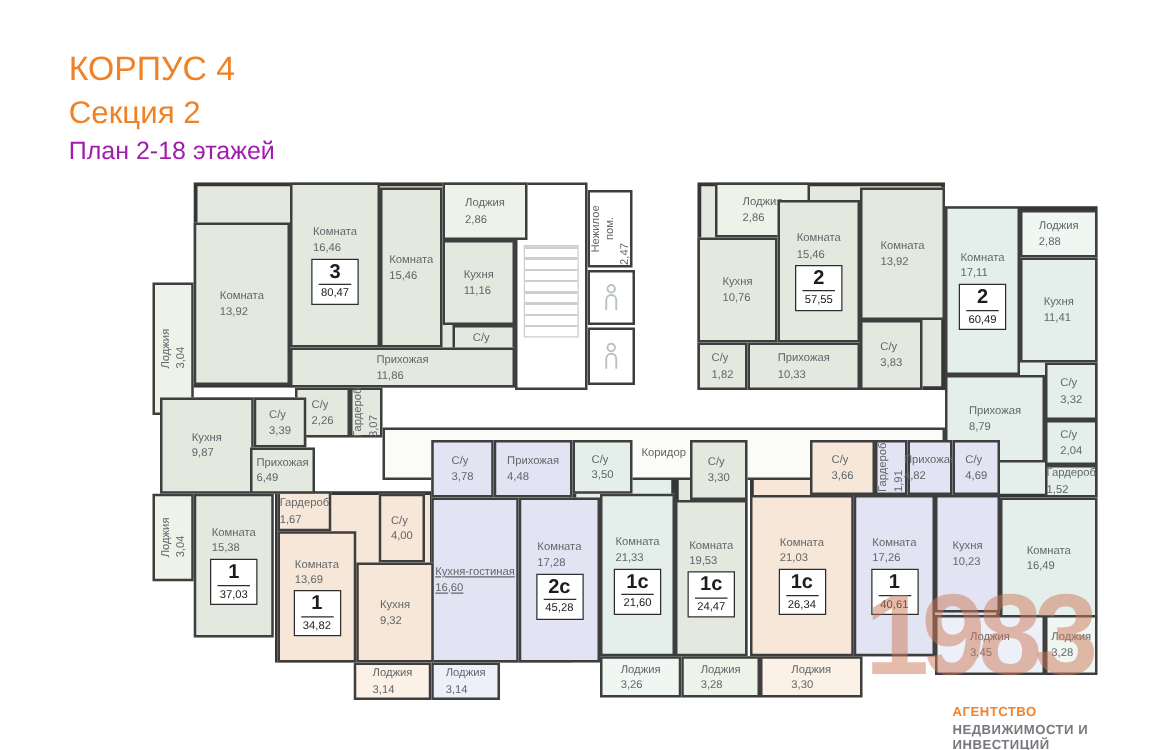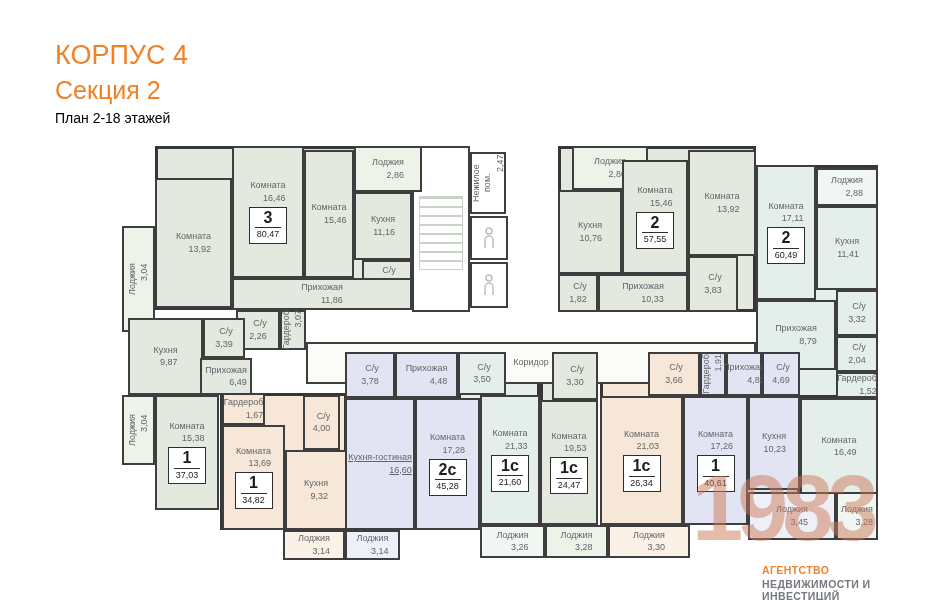--- a/index.html
+++ b/index.html
@@ -3,31 +3,31 @@
 <meta charset="utf-8">
 <style>
   html,body{margin:0;padding:0}
   body{
     width:941px;height:600px;position:relative;overflow:hidden;
     background:#ffffff;font-family:"Liberation Sans",sans-serif;
   }
   .hdr{position:absolute;left:55px;font-weight:normal;white-space:nowrap}
   #t1{top:40px;font-size:27px;color:#f08226}
   #t2{top:76px;font-size:25px;color:#f08226}
-  #t3{top:110px;font-size:14px;color:#000000}
+  #t3{top:110px;font-size:20px;color:#a21caf}
 
   #plan{position:absolute;left:0;top:0;width:941px;height:600px}
 
   .room{
     position:absolute;box-sizing:border-box;border:2px solid #3e3e3e;
     display:flex;flex-direction:column;align-items:center;justify-content:center;
     text-align:center;color:#626669;font-size:9px;line-height:1.25;
   }
   .base{border:3px solid #363636}
-  .lab{display:flex;flex-direction:column;align-items:flex-end;gap:1px}
+  .lab{display:flex;flex-direction:column;align-items:flex-start;gap:1px}
   .vlab{writing-mode:vertical-rl;transform:rotate(180deg)}
   .vlab span{display:block}
   .badge{
     background:#fff;border:1.5px solid #2d2d2d;margin-top:3px;
     padding:1px 5px 2px 5px;color:#1c1c1c;min-width:26px;
   }
   .badge .n{display:block;font-size:16px;font-weight:bold;line-height:1.15;
     border-bottom:1.5px solid #2d2d2d;padding:0 2px}
   .badge .t{display:block;font-size:9px;padding-top:1px}
   .stairs{

